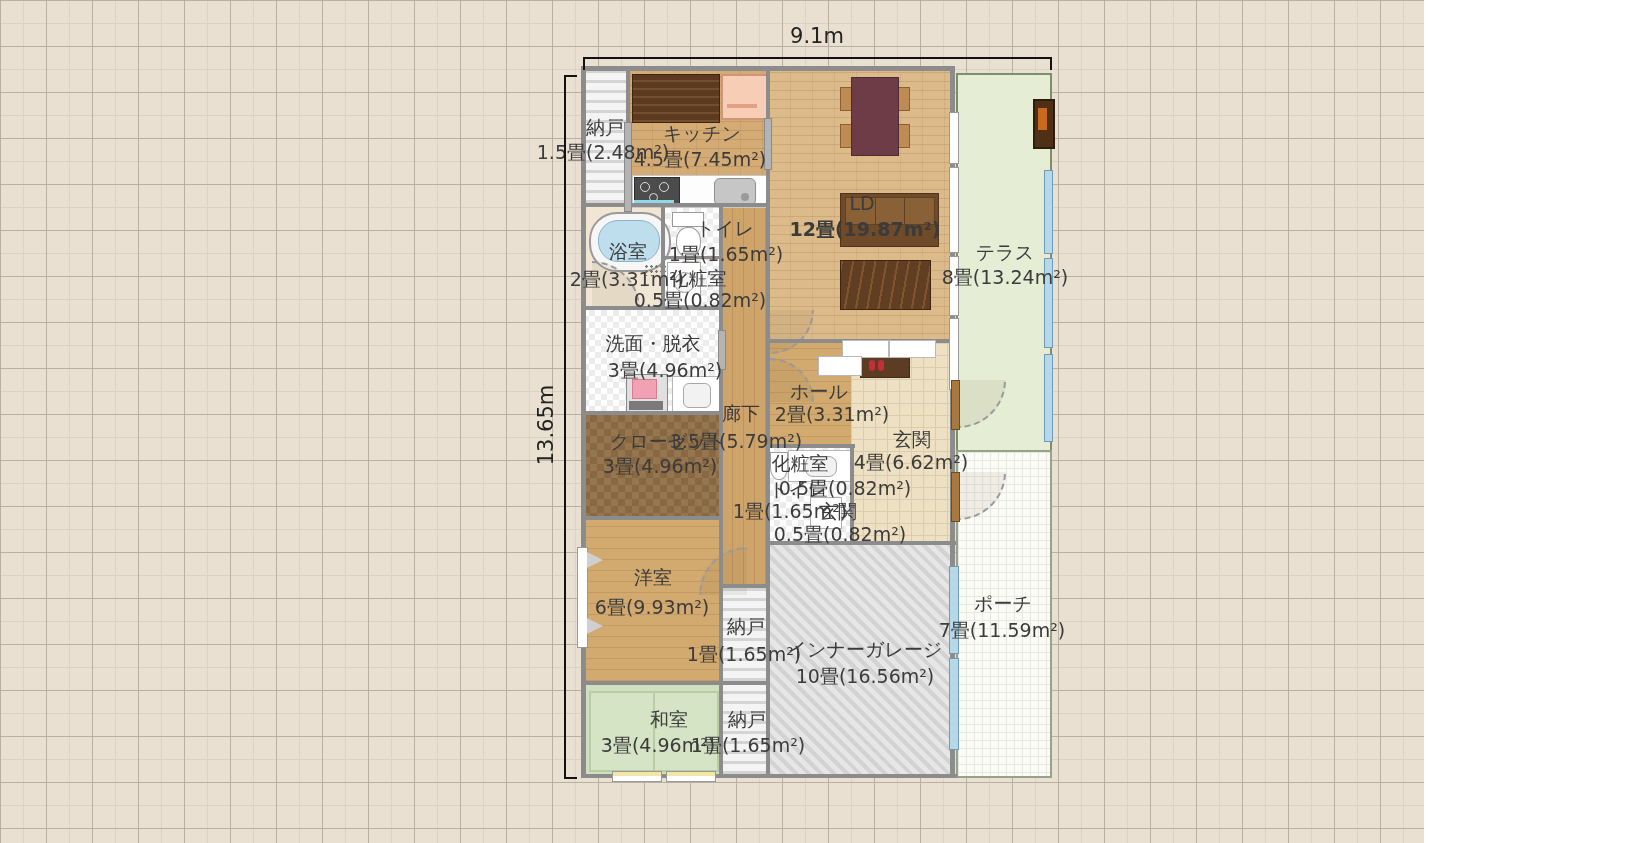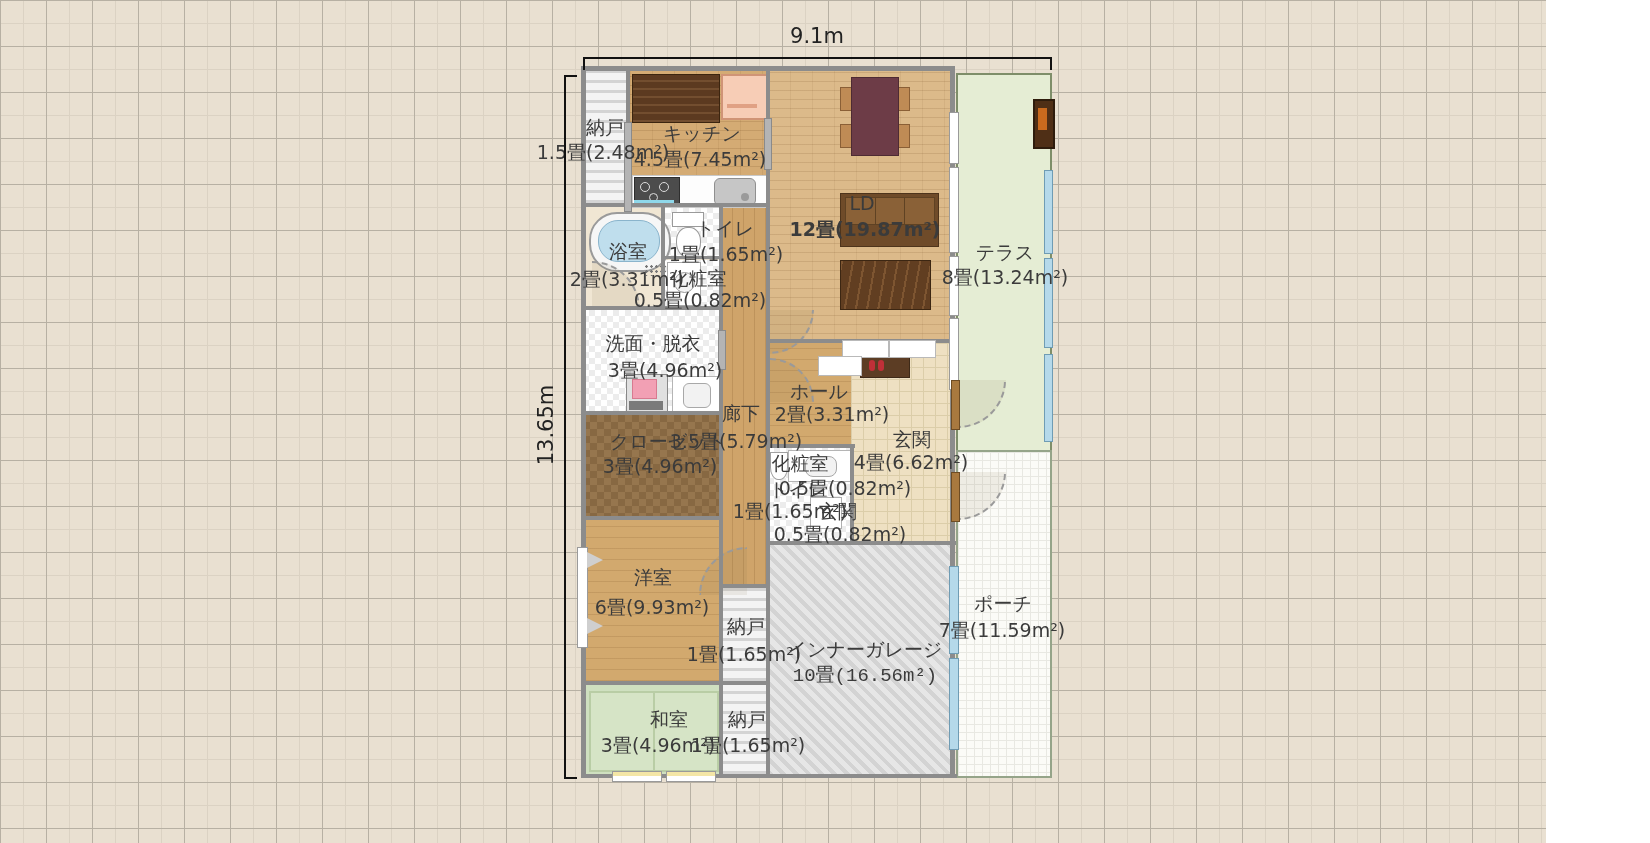--- a/index.html
+++ b/index.html
@@ -1,17 +1,17 @@
 <!DOCTYPE html>
 <html><head>
 <meta charset="utf-8">
 <style>
   html,body{margin:0;padding:0;}
   body{font-family:"DejaVu Sans","Liberation Sans",sans-serif;}
-  .canvas{position:relative;width:1546px;height:843px;overflow:hidden;
+  .canvas{position:relative;width:1424px;height:843px;overflow:hidden;
     background-color:#e9e0d1;
     background-image:
       linear-gradient(#b7b0a3 1px, transparent 1px),
       linear-gradient(90deg,#b7b0a3 1px, transparent 1px),
       linear-gradient(#dbd2c3 1px, transparent 1px),
       linear-gradient(90deg,#dbd2c3 1px, transparent 1px);
     background-size:46px 46px,46px 46px,23px 23px,23px 23px;}
   .abs{position:absolute;}
   
   .floor{position:absolute;z-index:2;}
@@ -272,21 +272,21 @@
   <span class="lbl" style="left:648px;top:442px;padding-left:40px;">クローゼット</span>
   <span class="lbl" style="left:660px;top:467px;">3畳(4.96m²)</span>
 
   <span class="lbl" style="left:653px;top:578px;">洋室</span>
   <span class="lbl" style="left:652px;top:608px;">6畳(9.93m²)</span>
 
   <span class="lbl" style="left:746px;top:627px;">納戸</span>
   <span class="lbl" style="left:744px;top:655px;">1畳(1.65m²)</span>
 
   <span class="lbl" style="left:865px;top:650px;">インナーガレージ</span>
-  <span class="lbl" style="left:865px;top:677px;font-family:Liberation Mono, monospace;">10畳(16.56m²)</span>
+  <span class="lbl" style="left:865px;top:677px;">10畳(16.56m²)</span>
 
   <span class="lbl" style="left:1003px;top:604px;">ポーチ</span>
   <span class="lbl" style="left:1002px;top:631px;">7畳(11.59m²)</span>
 
   <span class="lbl" style="left:669px;top:720px;">和室</span>
   <span class="lbl" style="left:658px;top:746px;">3畳(4.96m²)</span>
 
   <span class="lbl" style="left:747px;top:720px;">納戸</span>
   <span class="lbl" style="left:748px;top:746px;">1畳(1.65m²)</span>
 

